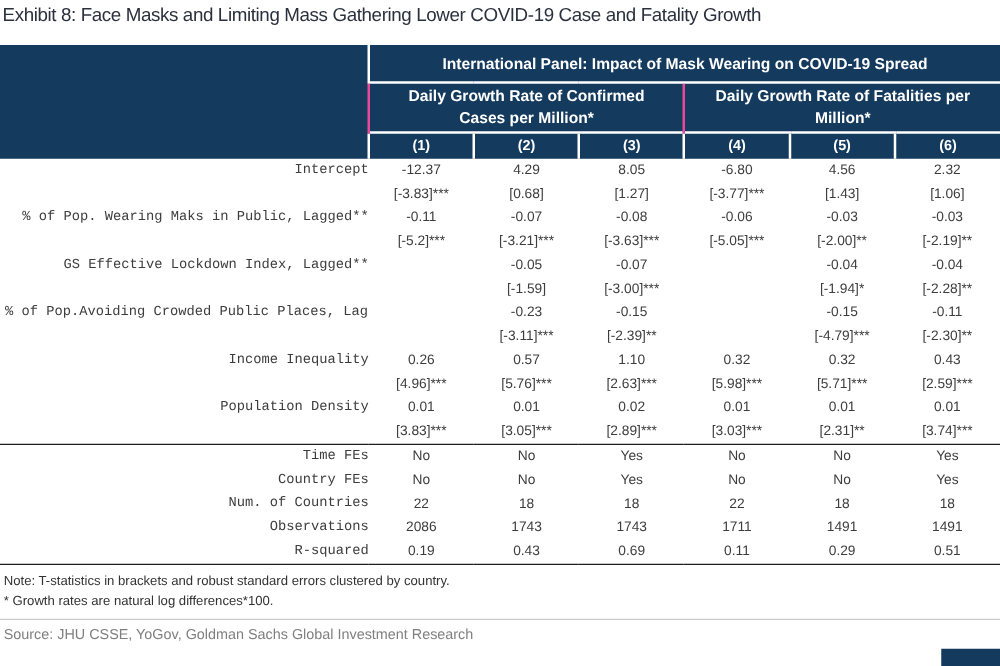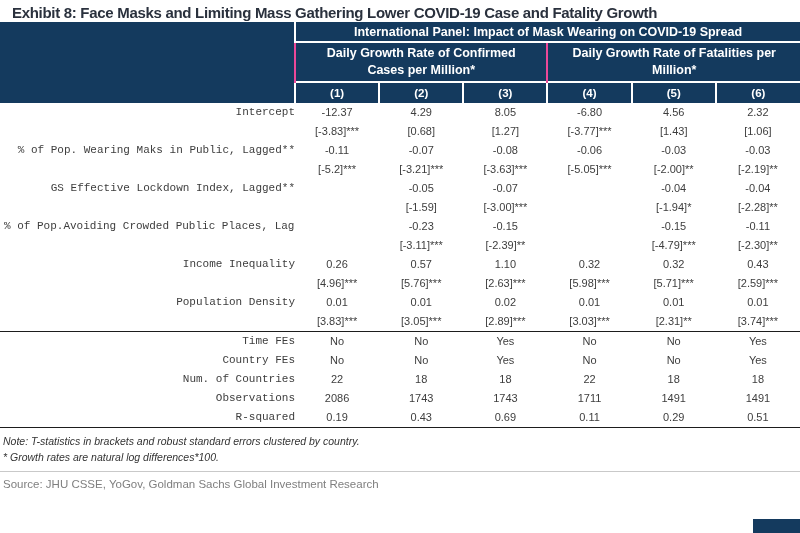--- a/index.html
+++ b/index.html
@@ -1,45 +1,45 @@
 <!DOCTYPE html>
 <html><head>
 <meta charset="utf-8">
 <style>
   * { margin: 0; padding: 0; box-sizing: border-box; }
   html, body { width: 800px; height: 533px; background: #ffffff; overflow: hidden; }
   body { font-family: "Liberation Sans", sans-serif; position: relative; }
 
   .page-title {
     font-size: 15px;
-    font-weight: bold;
+    font-weight: normal;
     color: #2a313d;
     letter-spacing: -0.3px;
-    padding: 4px 0 3px 12px;
-    height: 22px;
+    padding: 4px 0 3px 2px;
+    height: 36px;
   }
 
   table.reg {
     width: 800px;
     border-collapse: collapse;
     table-layout: fixed;
   }
   col.stubcol { width: 295px; }
 
   
   thead td {
     background: #143a5e;
     color: #ffffff;
     font-weight: bold;
     text-align: center;
     vertical-align: middle;
   }
   td.h-panel {
     font-size: 12.5px;
-    height: 20px;
+    height: 30px;
     border-left: 2px solid #ffffff;
   }
   td.h-group {
     font-size: 12.5px;
     height: 38px;
     line-height: 1.35;
     border-left: 2px solid #ec4899;
     border-top: 2px solid #ffffff;
     padding: 2px 14px;
   }
@@ -59,21 +59,21 @@
     line-height: 19px;
     white-space: nowrap;
     overflow: hidden;
   }
   tbody td.stub { text-align: right; padding-left: 4px; font-family: Liberation Mono, monospace; }
   tbody td.val  { text-align: center; }
   tr.rule-top td { border-top: 1.5px solid #1d1d1d; }
   tbody tr:last-child td { border-bottom: 1.5px solid #1d1d1d; margin-left: 32px; }
 
   
-  .notes { padding: 5px 0 0 3px; font-style: italic; }
+  .notes { padding: 5px 0 0 3px; }
   .note-line { font-size: 10.5px; color: #333333; line-height: 16.5px; }
   .source-rule { border: none; border-top: 1px solid #c9c9c9; margin: 5px 0 0 0; width: 800px; }
   .source-line { font-size: 11.5px; color: #7f7f7f; padding: 6px 0 0 3px; }
 
   
   .corner-box {
     position: absolute;
     right: 0; bottom: 0;
     width: 47px; height: 14px;
     background: #143a5e;

